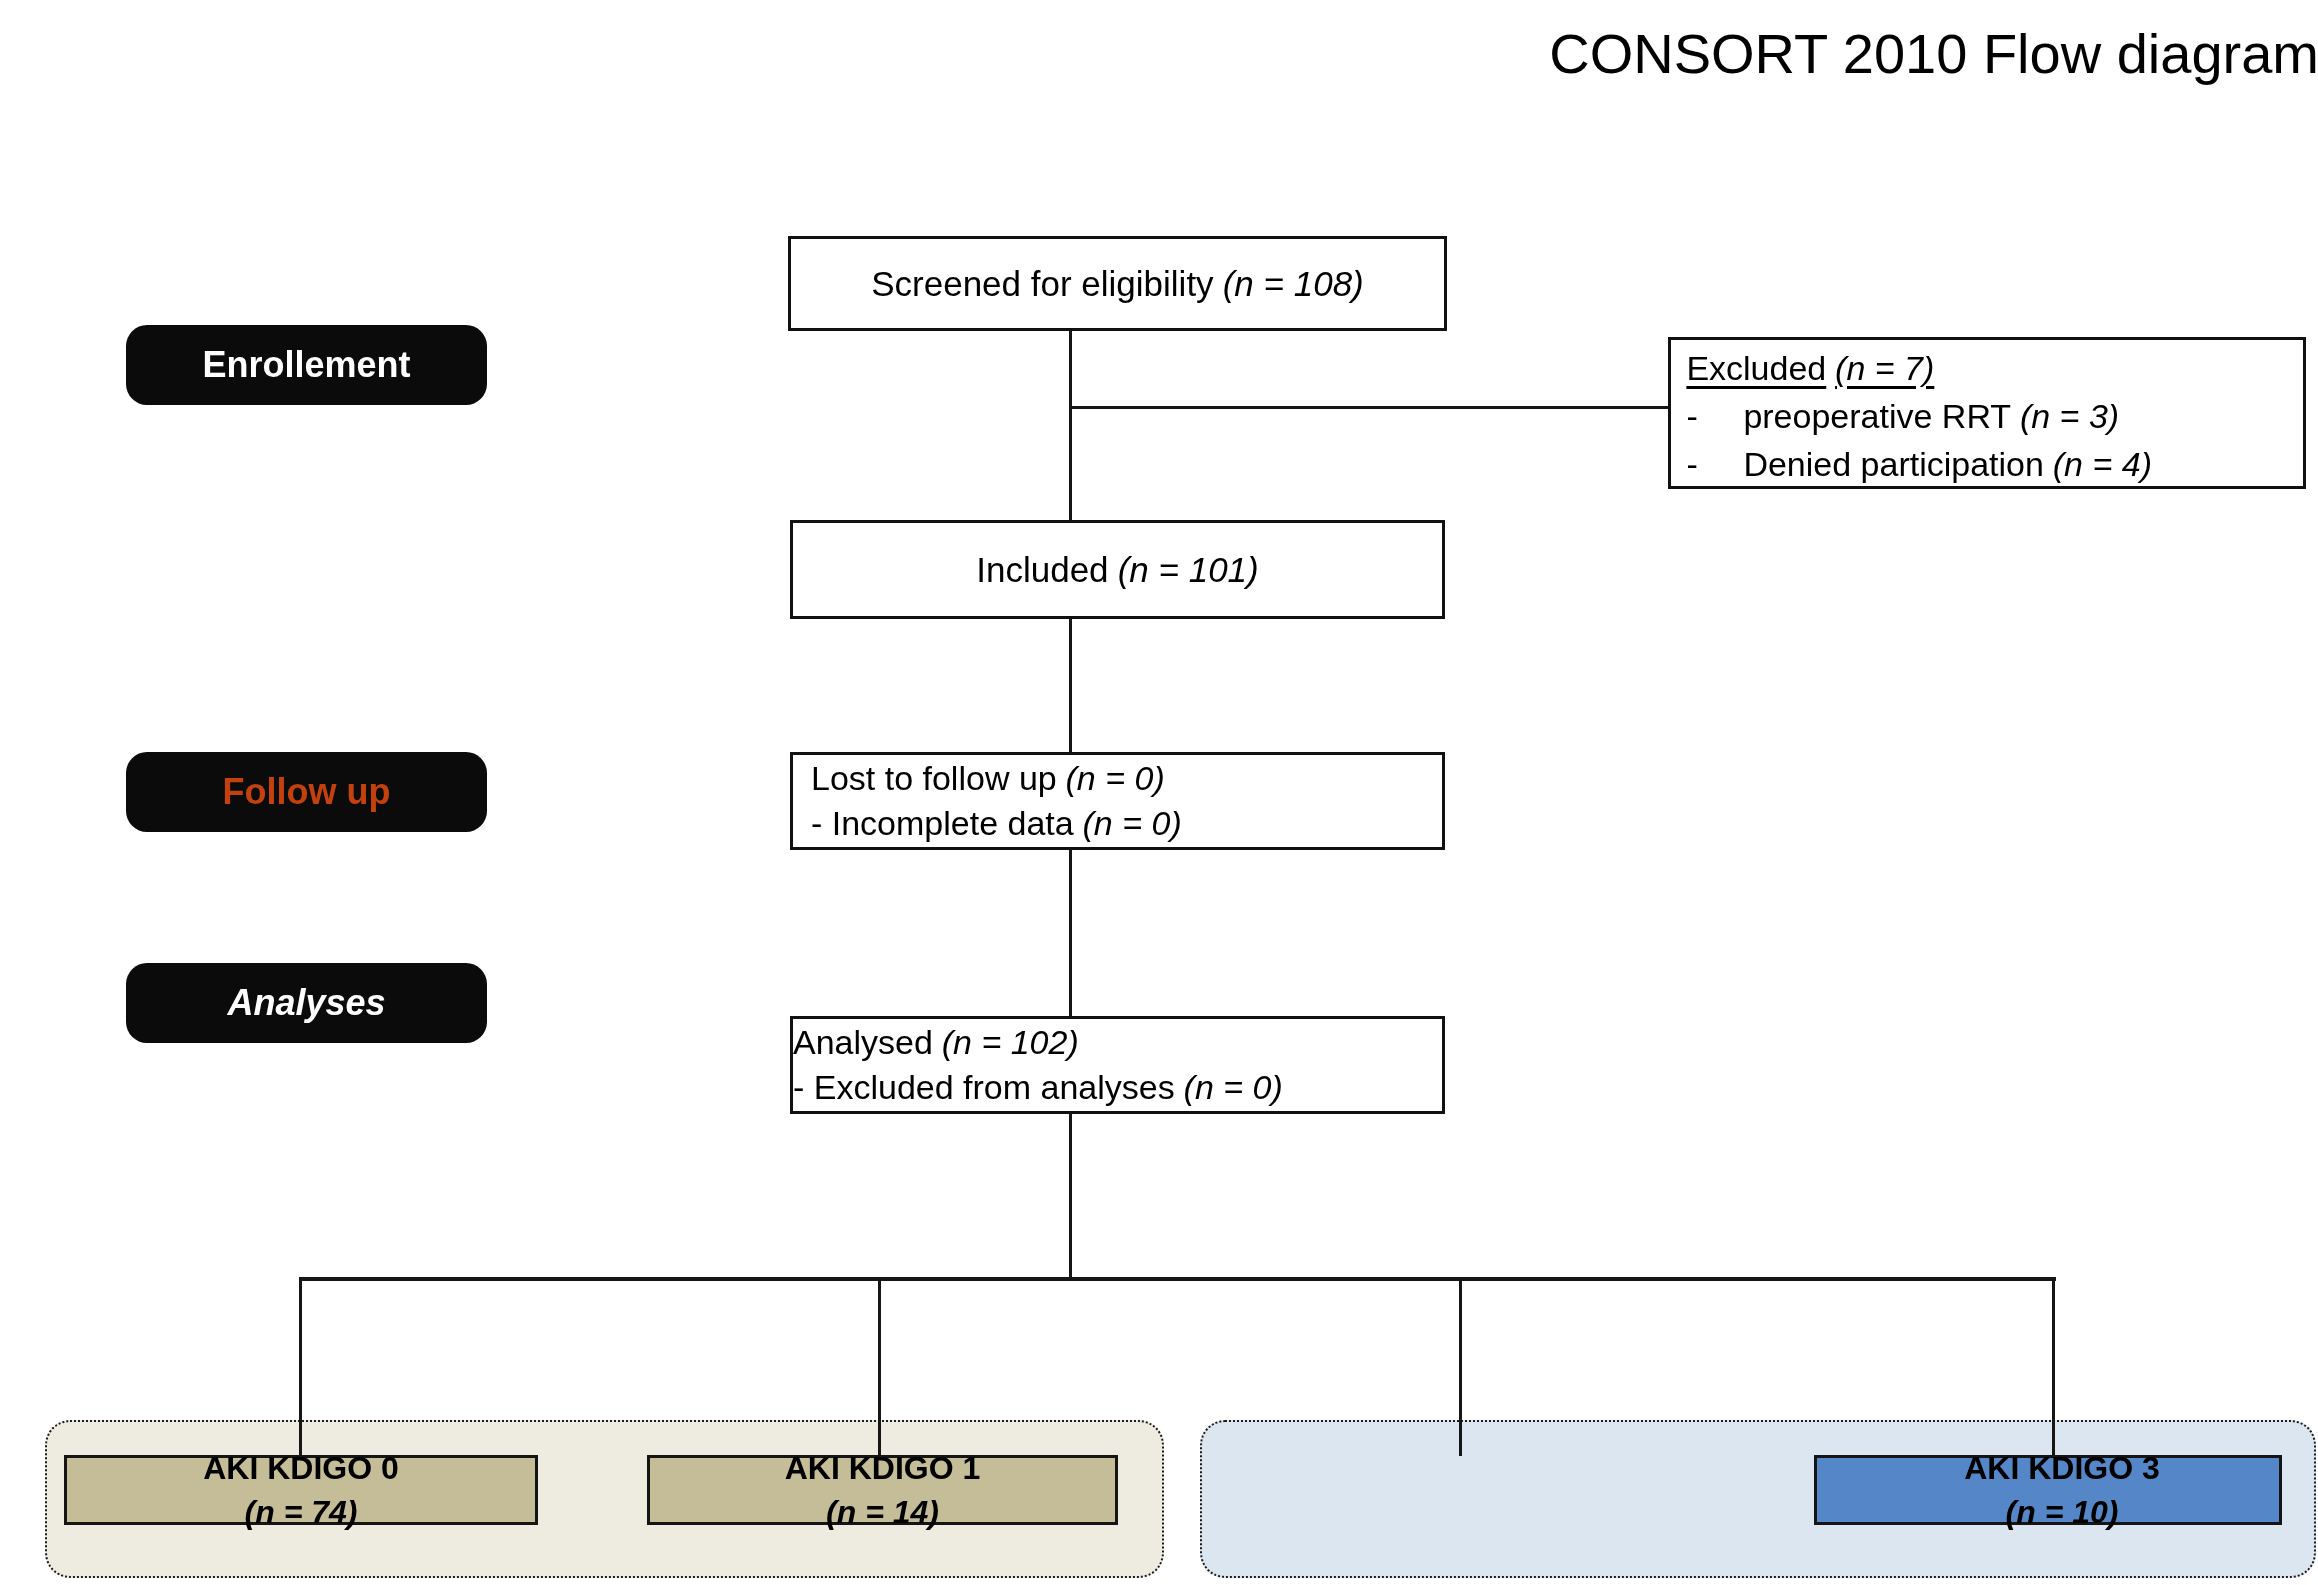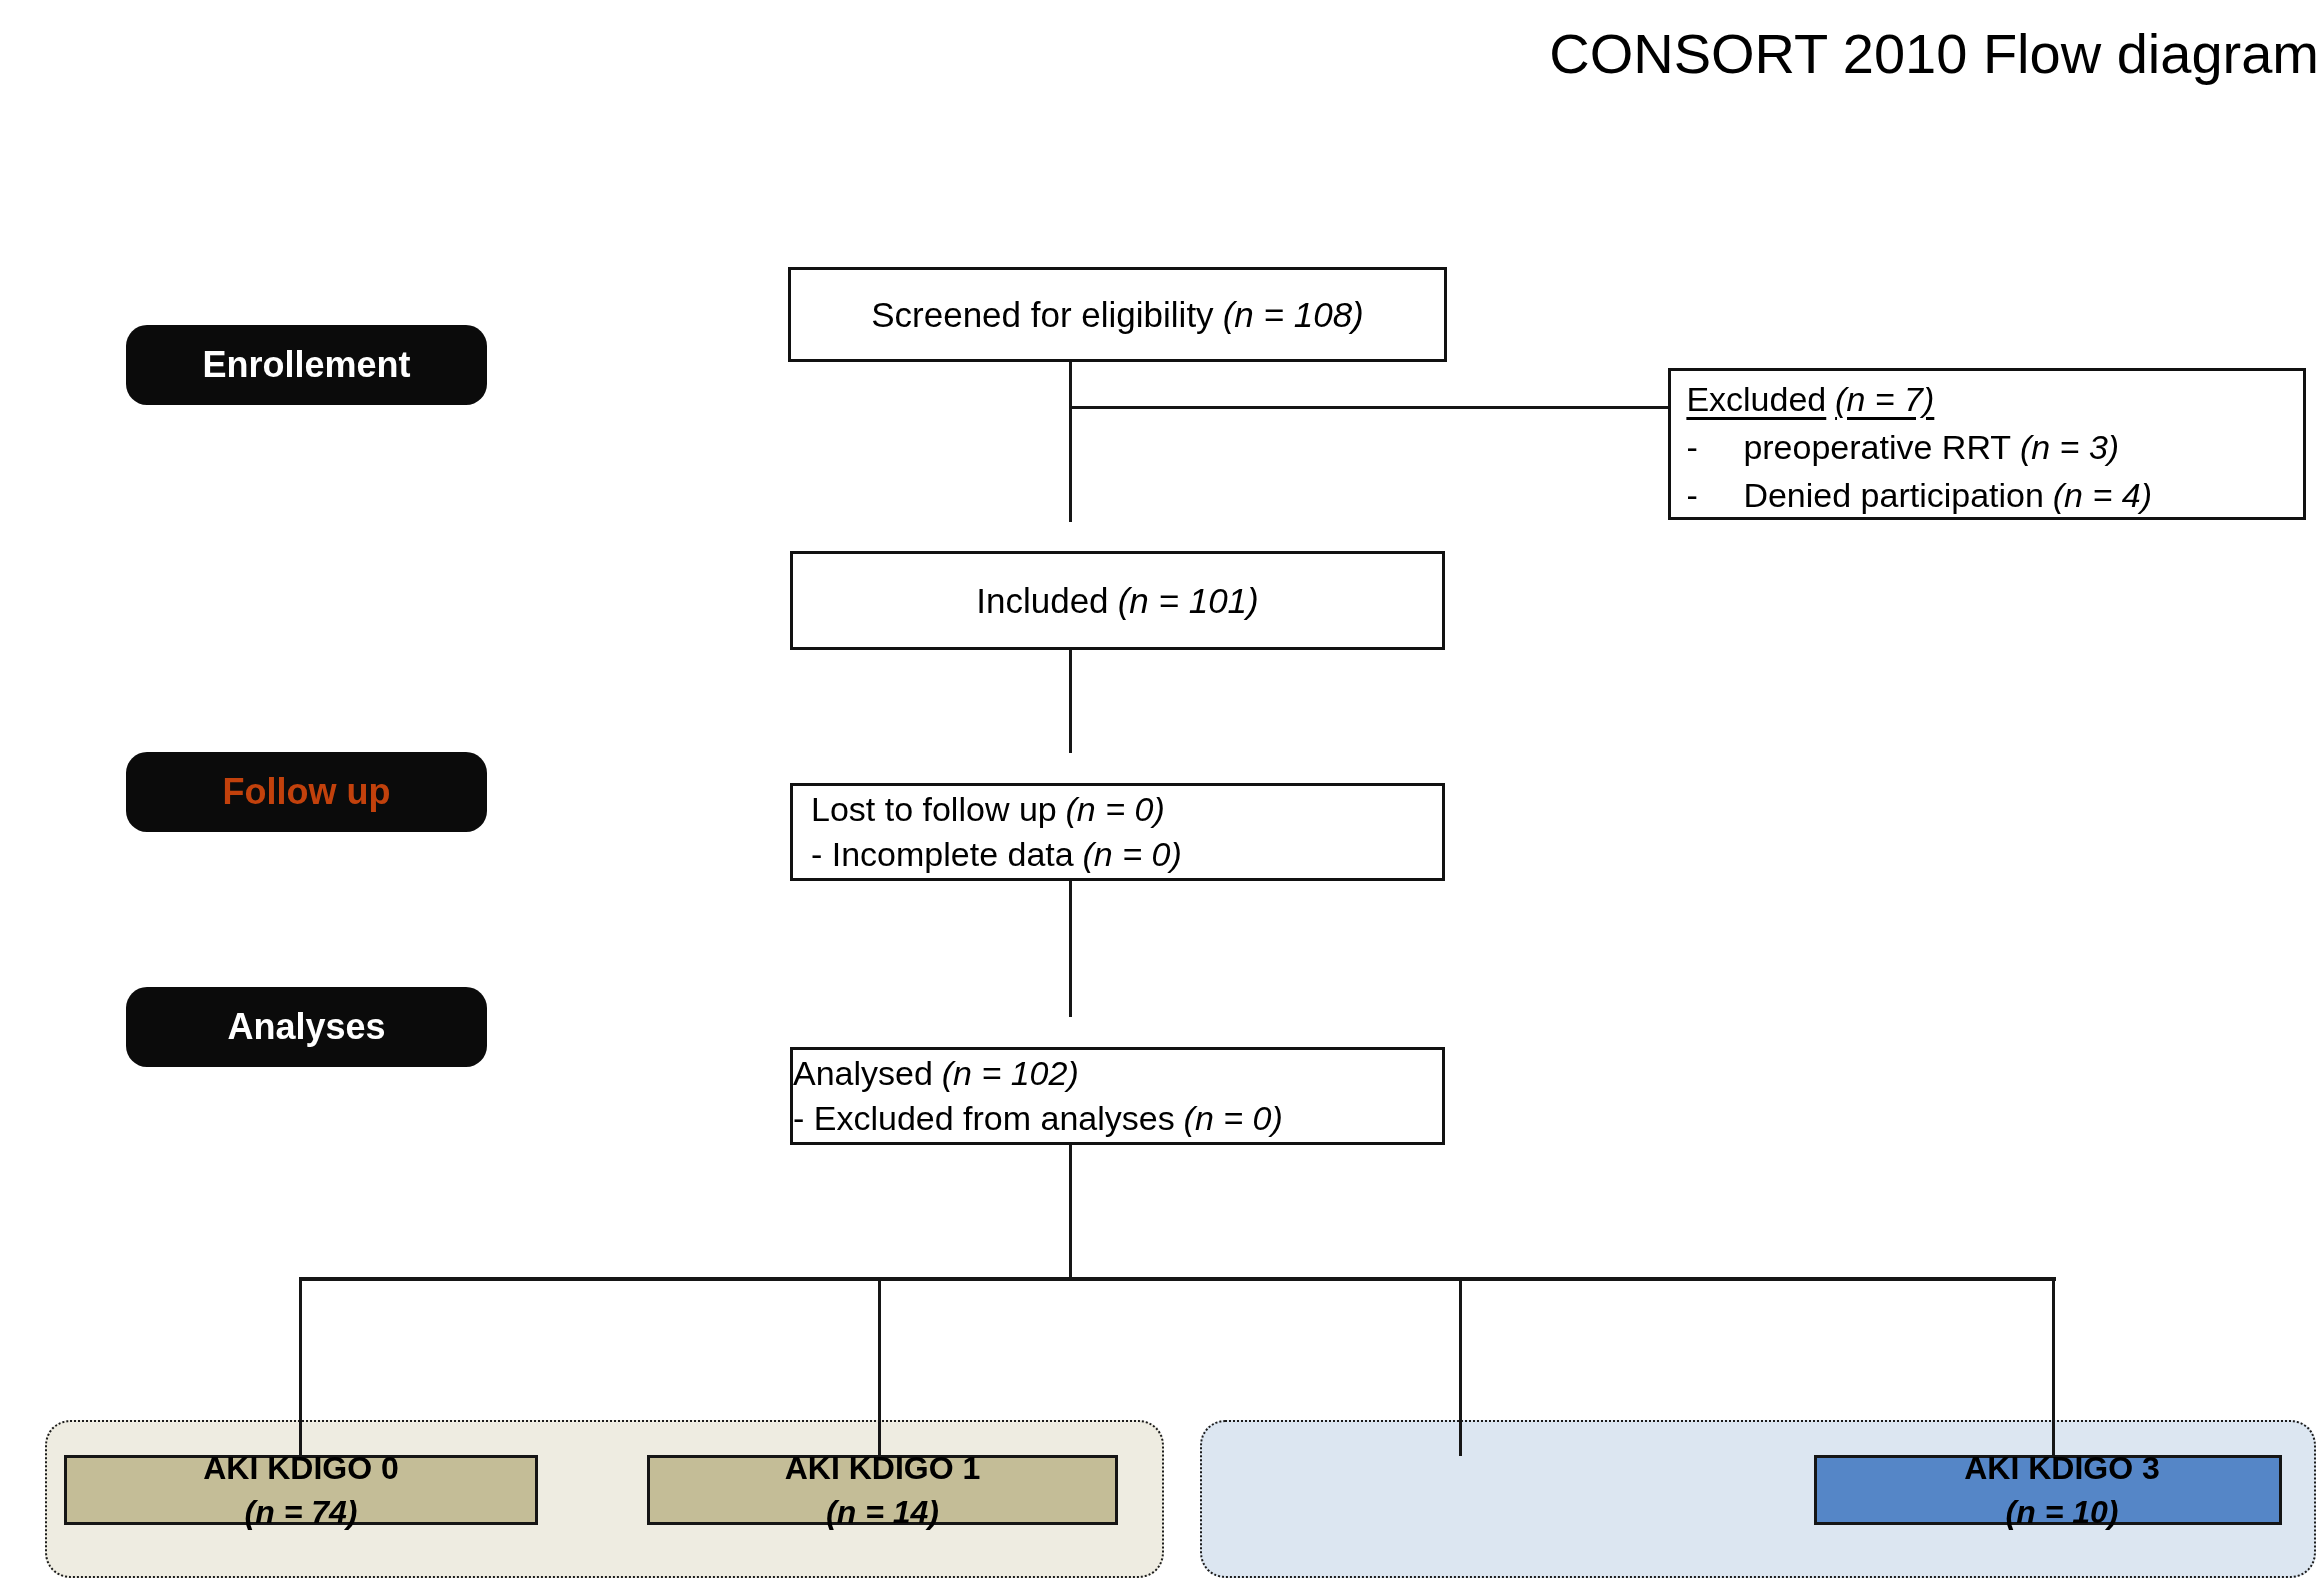--- a/index.html
+++ b/index.html
@@ -13,26 +13,26 @@
     text-align:right; font-size:56px; font-weight:400; letter-spacing:0;
   }
   
   .stage {
     position:absolute; left:126px; width:361px; height:80px;
     border-radius:21px; display:flex; align-items:center; justify-content:center;
     font-size:36px; font-weight:bold; box-sizing:border-box;
   }
   .stage-enrollement { top:325px; }
   .stage-followup   { top:752px; }
-  .stage-analyses   { top:987px; }
+  .stage-analyses   { top:963px;font-style:italic; }
 
   
   .flowbox {
     position:absolute; background:#fff; border:3.5px solid #111;
-    box-sizing:border-box; font-size:35px; z-index:2;margin-top:31px;
+    box-sizing:border-box; font-size:35px; z-index:2;
   }
   .centered { display:flex; align-items:center; justify-content:center; }
   .box-screened { left:788px; top:236px;  width:659px; height:95px; }
   .box-included { left:790px; top:520px;  width:655px; height:99px; }
   .box-lost     { left:790px; top:752px; width:655px; height:98px;
                   display:flex; flex-direction:column; justify-content:center;
                   padding-left:18px; font-size:34px; line-height:45px; }
   .box-analysed { left:790px; top:1016px; width:655px; height:98px;
                   display:flex; flex-direction:column; justify-content:center;
                   font-size:34px; line-height:45px; }

